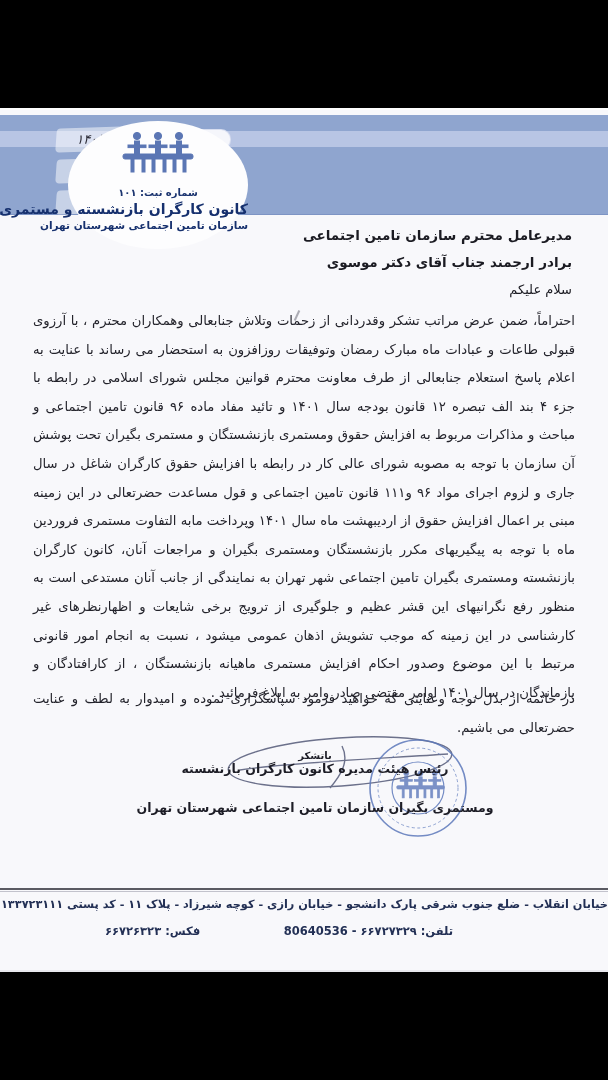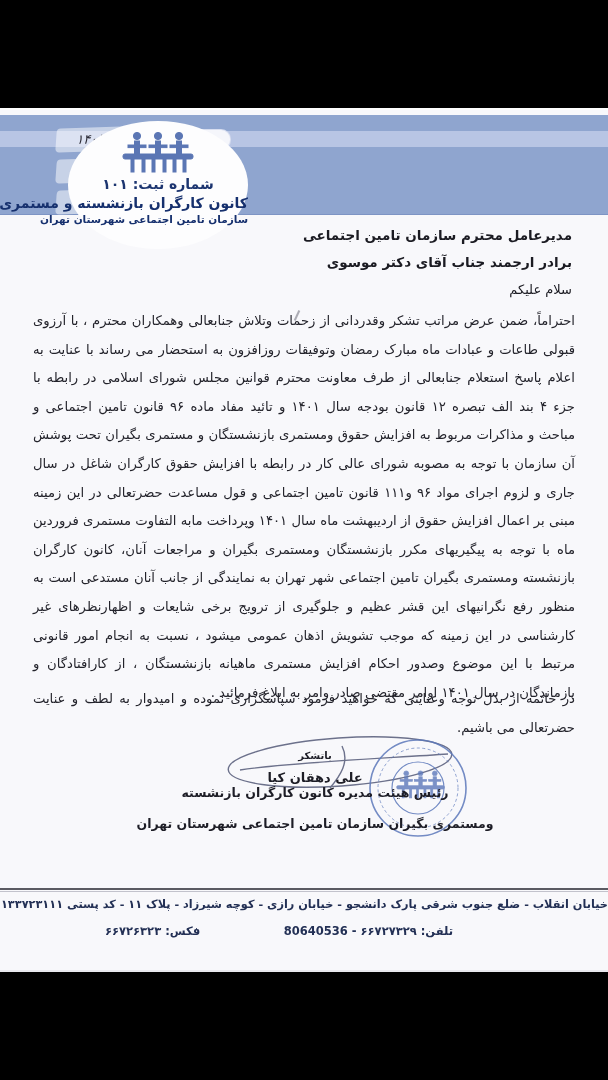--- a/index.html
+++ b/index.html
@@ -40,21 +40,21 @@
   
   .logo-blob {
     position:absolute; top:6px; left:68px; width:180px; height:128px;
     background:#fdfdfe; border-radius:50%;
   }
   .logo-inner {
     position:absolute; top:8px; left:68px; width:180px; height:128px;
     text-align:center; color:#17306b;
   }
   .logo-inner svg { display:block; margin:8px auto 0 auto; }
-  .reg { font-size:14px; font-weight:bold; color:#1c3570; margin-top:1px; }
+  .reg { font-size:10px; font-weight:bold; color:#1c3570; margin-top:12px; }
   .org1 { font-size:14px; font-weight:bold; color:#16306e; margin-top:3px; white-space:nowrap; }
   .org2 { font-size:10.5px; font-weight:bold; color:#16306e; margin-top:2px; white-space:nowrap; }
   
   .recipient { position:absolute; top:112px; right:36px; text-align:right; color:#1b1b22; }
   .recipient .r { font-size:13.5px; font-weight:bold; line-height:27px; }
   .recipient .sal { font-size:13px; font-weight:normal; line-height:27px; }
   
   .para {
     position:absolute; right:33px; width:542px; text-align:justify;
     font-size:13.2px; line-height:28.6px; color:#23232b;
@@ -64,21 +64,21 @@
   .p2 { top:575px; }
   .stray-mark {
     position:absolute; top:200px; right:310px; width:2px; height:11px;
     background:#8a8a94; transform:rotate(25deg); opacity:.7;
   }
   
   .sig { position:absolute; top:640px; left:100px; width:430px; text-align:center; color:#1d1d26; }
   .sig .thanks { font-size:10px; font-weight:bold; }
   .sig .name  { font-size:13px; font-weight:bold; margin-top:9px; }
   .sig .t1 { font-size:12.5px; font-weight:bold; margin-top:0; }
-  .sig .t2 { font-size:12.5px; font-weight:bold; margin-top:16px; }
+  .sig .t2 { font-size:12.5px; font-weight:bold; margin-top:24px; }
   .scribble { position:absolute; top:622px; left:222px; width:236px; height:66px; }
   .stamp { position:absolute; top:626px; left:366px; width:104px; height:104px; opacity:.85; }
   
   .foot-rule { position:absolute; top:778px; left:0; width:608px; height:2px; background:#5a5a62; }
   .foot-rule2 { position:absolute; top:781px; left:0; width:608px; height:1px; background:#c2c2cc; }
   .address {
     position:absolute; top:788px; left:0; width:608px; text-align:center;
     font-size:11.3px; font-weight:bold; color:#233055; white-space:nowrap;
   }
   .tel {
@@ -179,21 +179,20 @@
         <rect x="12" y="28" width="3" height="13"></rect>
           <rect x="23" y="28" width="3" height="13"></rect>
         <rect x="33" y="28" width="3" height="13"></rect>
           <rect x="44" y="28" width="3" height="13"></rect>
         <rect x="54" y="28" width="3" height="13"></rect>
           <rect x="64" y="28" width="3" height="13"></rect>
       </g>
     </svg>
     <div class="sig">
       <div class="thanks">باتشکر</div>
-      <div class="name">علی دهقان کیا</div>
       <div class="t1">رئیس هیئت مدیره کانون کارگران بازنشسته</div>
       <div class="t2">ومستمری بگیران سازمان تامین اجتماعی شهرستان تهران</div>
     </div>
 
     <div class="foot-rule"></div>
     <div class="foot-rule2"></div>
     <div class="address">خیابان انقلاب - ضلع جنوب شرقی پارک دانشجو - خیابان رازی - کوچه شیرزاد - پلاک ۱۱ - کد پستی ۱۱۳۳۷۲۳۱۱۱</div>
     <div class="tel">
       <span>تلفن:</span>
       <span>۶۶۷۲۷۳۲۹ - 80640536</span>

